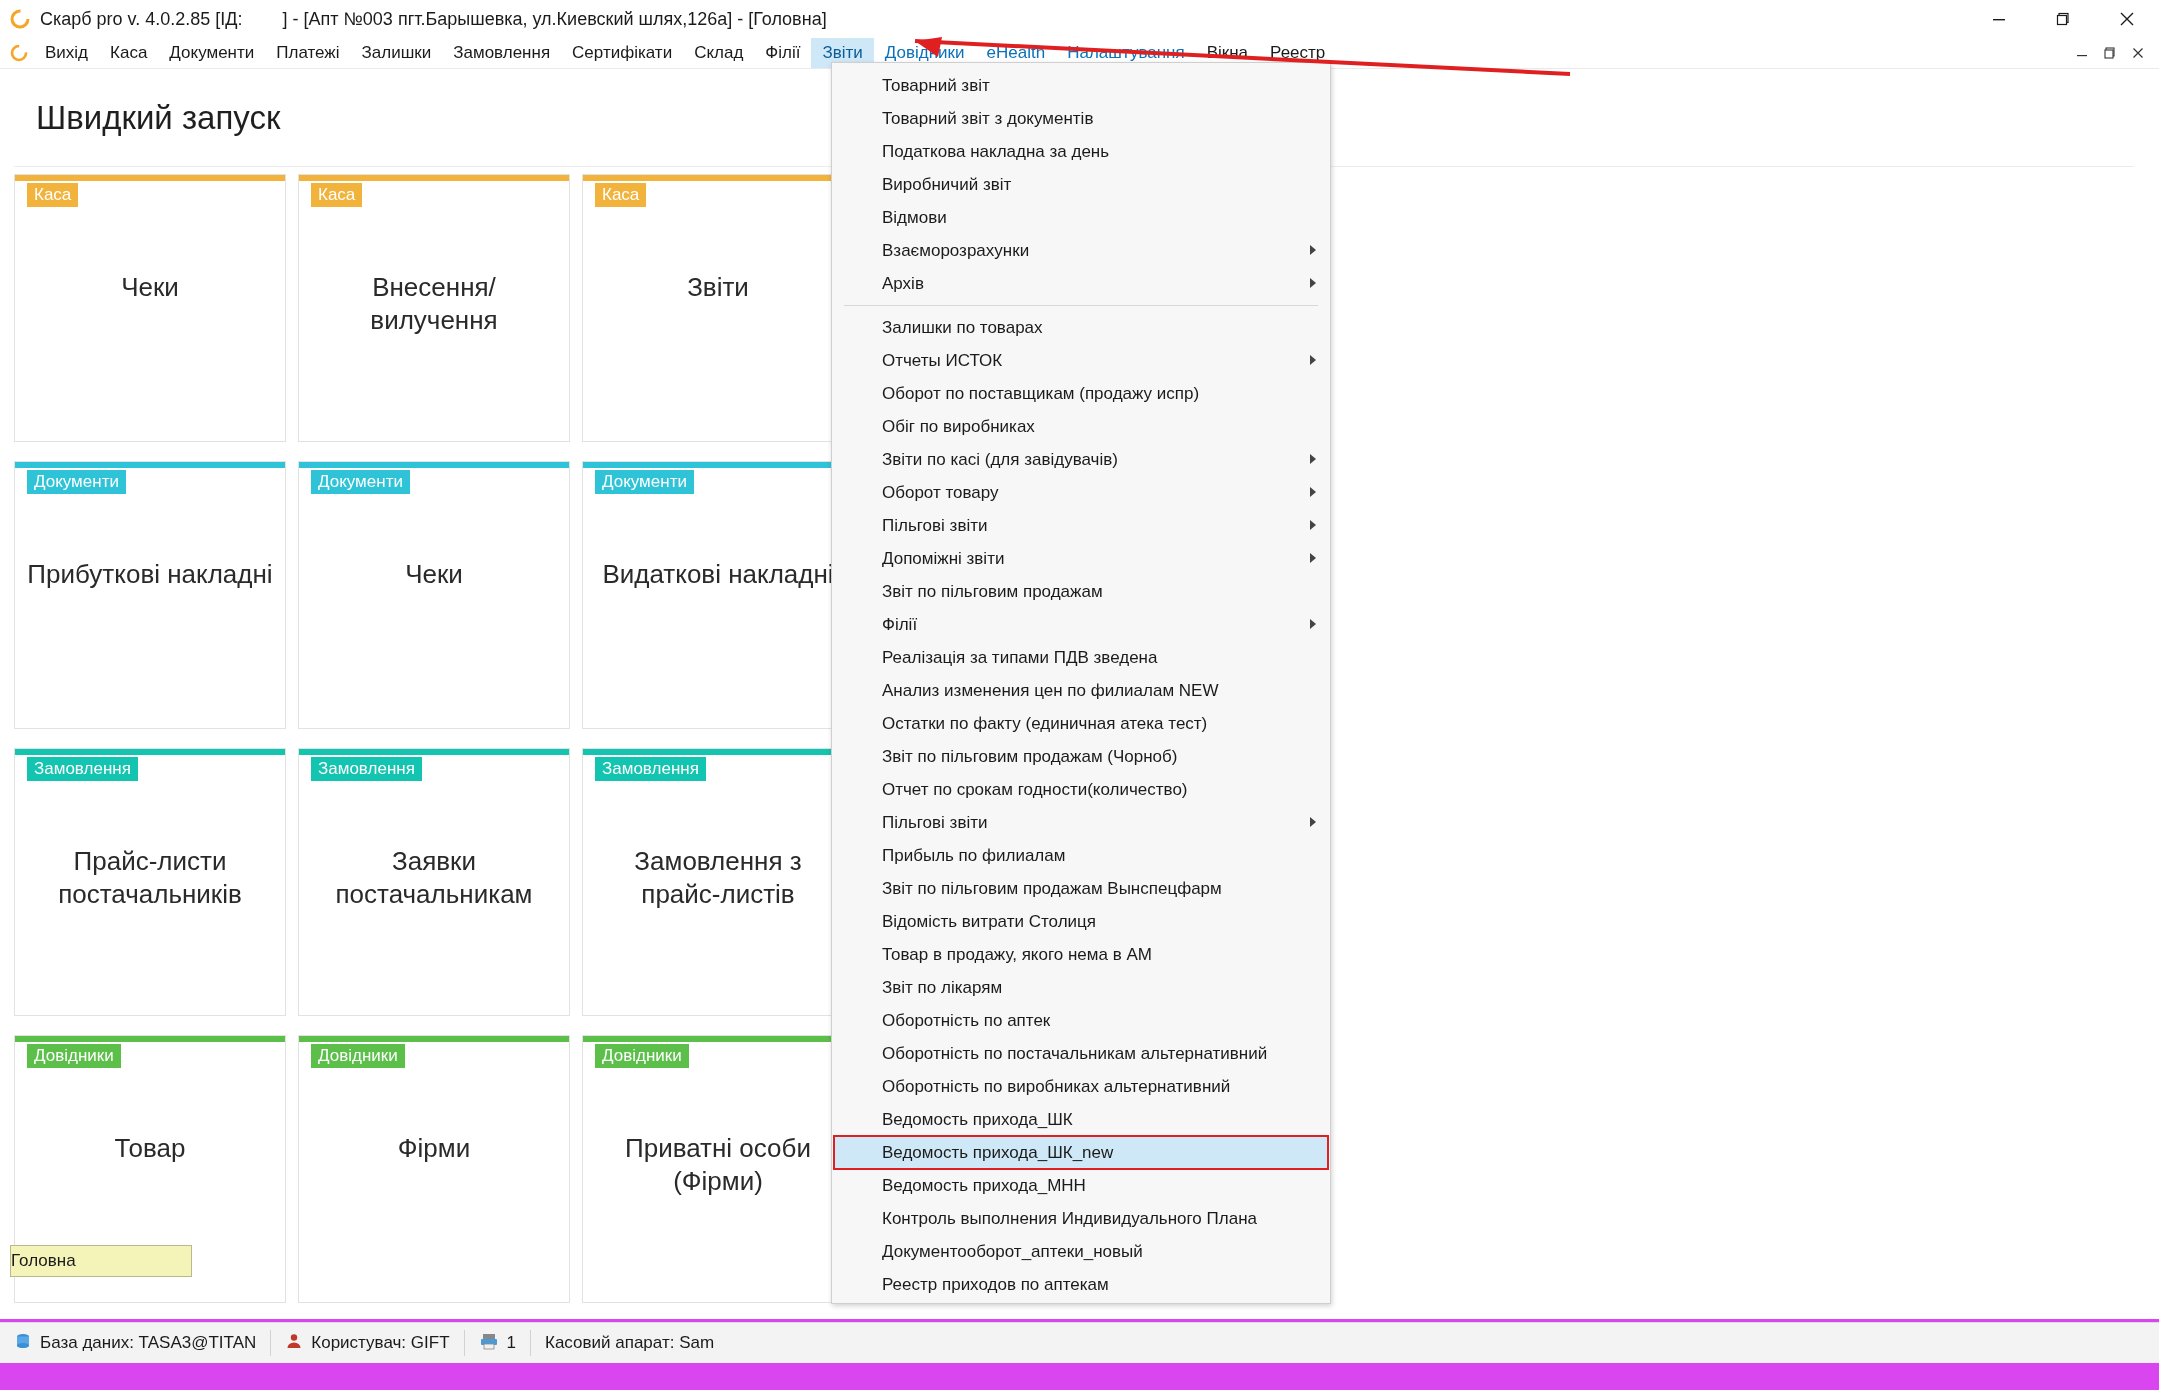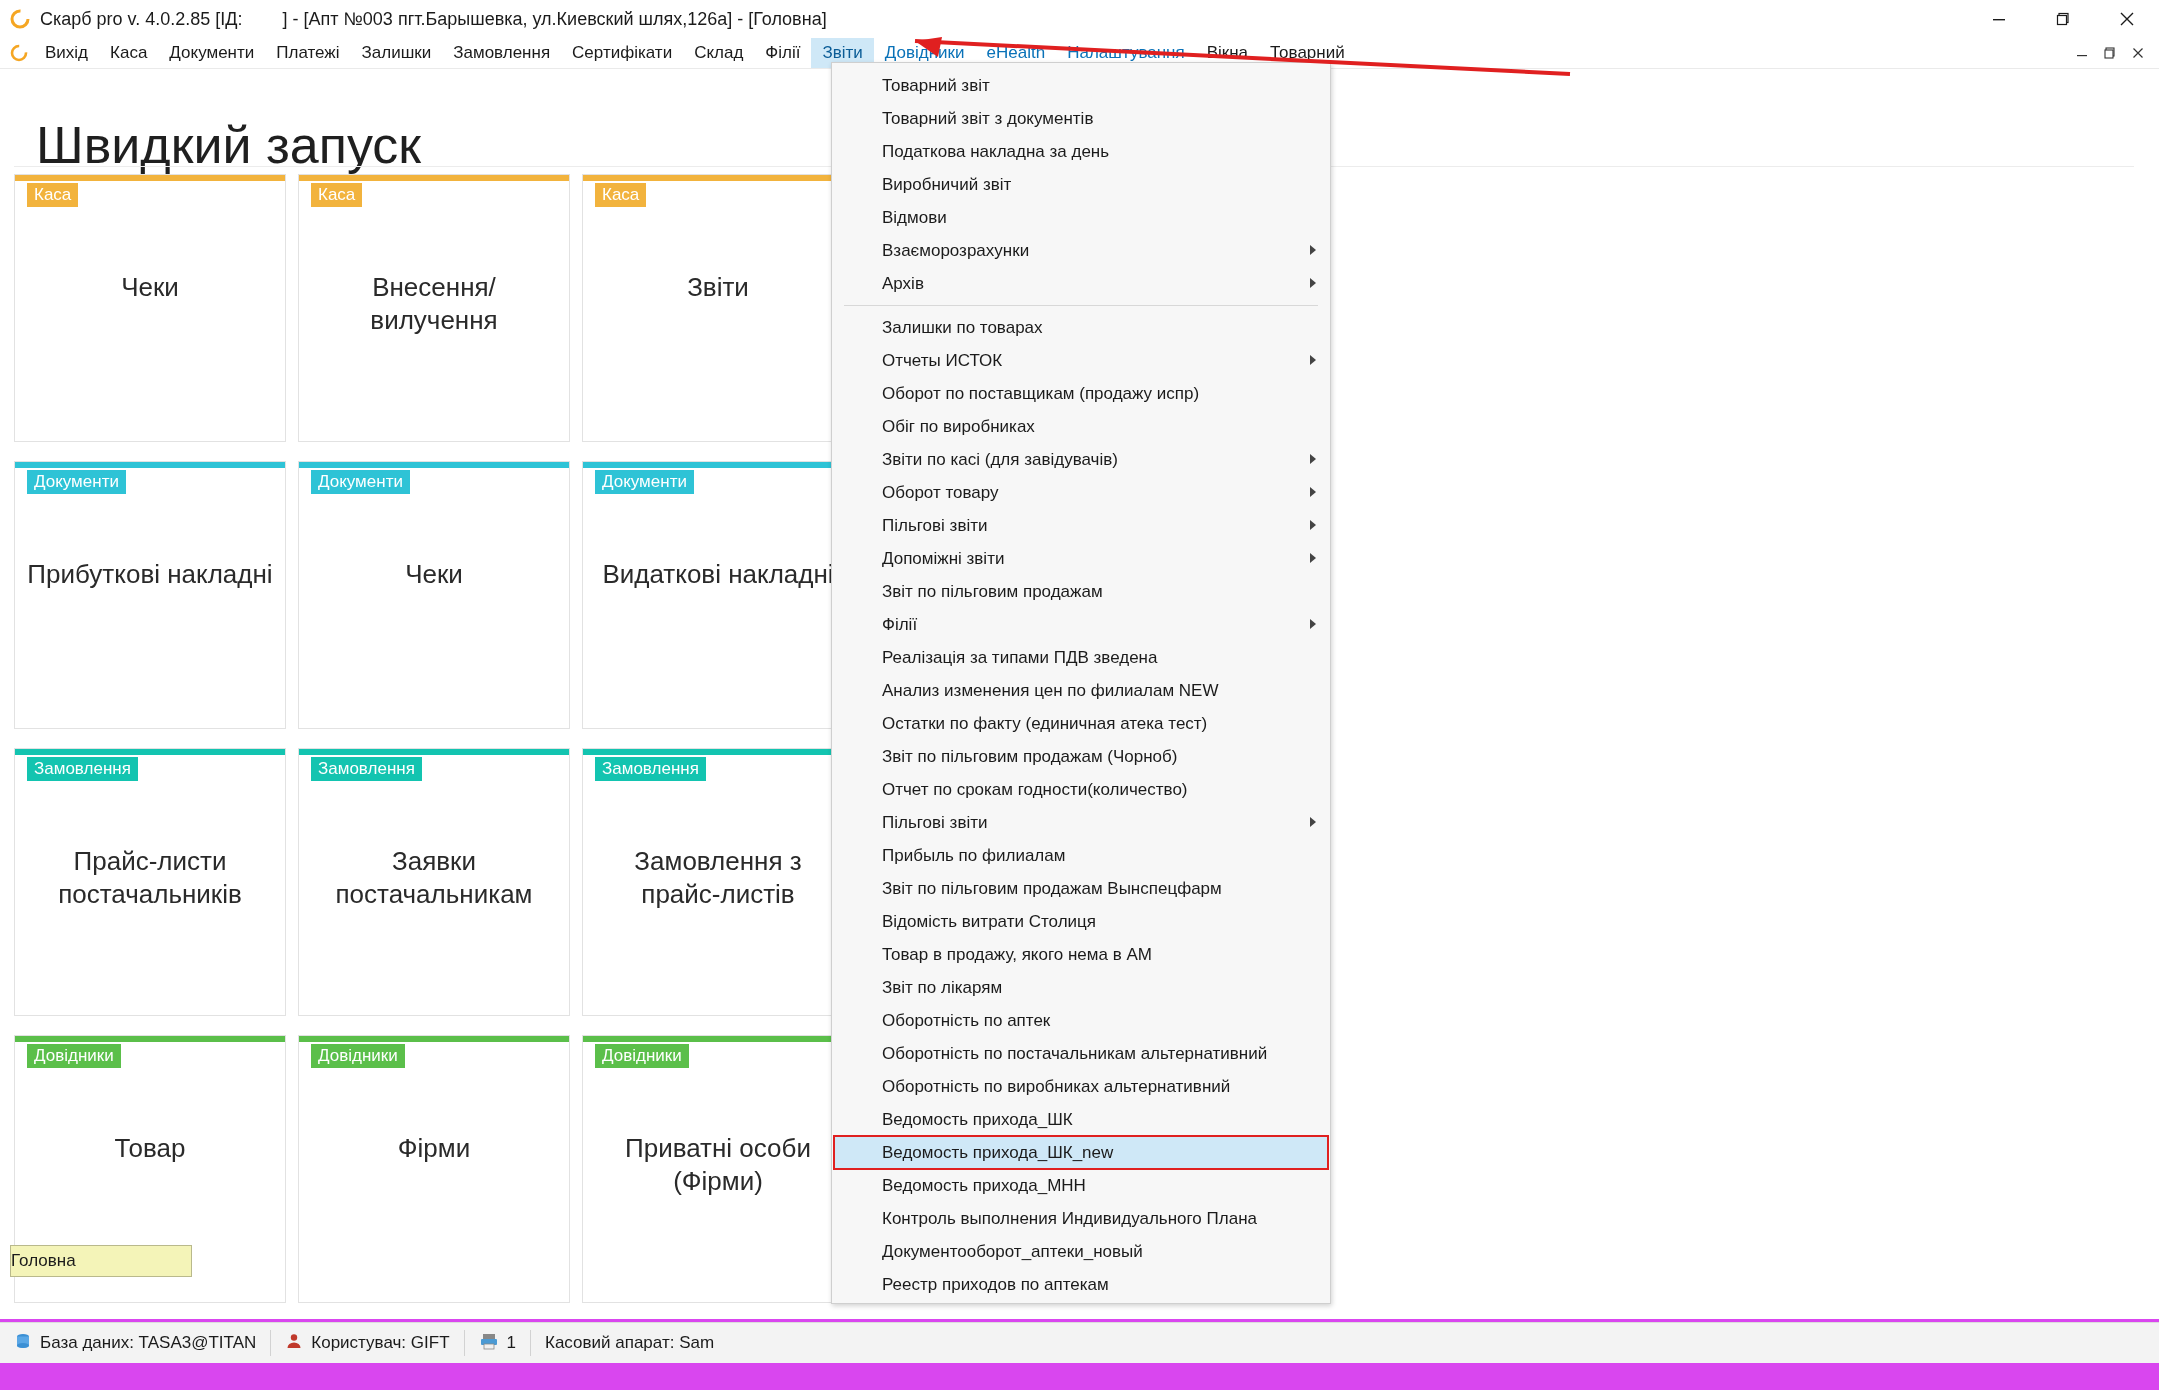--- a/index.html
+++ b/index.html
@@ -102,24 +102,23 @@
   .workspace {
     position: absolute;
     top: 69px; left: 0;
     width: 2159px;
     height: 1250px;
     background: #ffffff;
   }
   .page-title {
     position: absolute;
     left: 36px; top: 30px;
-    font-size: 52px;
+    font-size: 33px;
     color: #1f1f1f;
     font-weight: normal;
-    margin-top: 16px;
   }
   .title-rule {
     position: absolute;
     left: 14px; top: 97px;
     width: 2120px; height: 1px;
     background: #ececec;
   }
 
   
   .tiles {
@@ -295,21 +294,21 @@
       <div class="menu-item">Залишки</div>
       <div class="menu-item">Замовлення</div>
       <div class="menu-item">Сертифікати</div>
       <div class="menu-item">Склад</div>
       <div class="menu-item">Філії</div>
       <div class="menu-item active">Звіти</div>
       <div class="menu-item accent">Довідники</div>
       <div class="menu-item accent">eHealth</div>
       <div class="menu-item accent">Налаштування</div>
       <div class="menu-item">Вікна</div>
-      <div class="menu-item">Товарний</div>
+      <div class="menu-item">Реестр</div>
     </div>
 
     <div class="mdi-ctrl c1">
       <svg width="14" height="14" viewBox="0 0 14 14">
           <rect x="2" y="9" width="10" height="1.2" fill="#333"></rect>
         </svg>
     </div>
     <div class="mdi-ctrl c2">
       <svg width="14" height="14" viewBox="0 0 14 14">
         <rect x="3" y="2" width="8" height="8" fill="none" stroke="#333" stroke-width="1.1"></rect>

